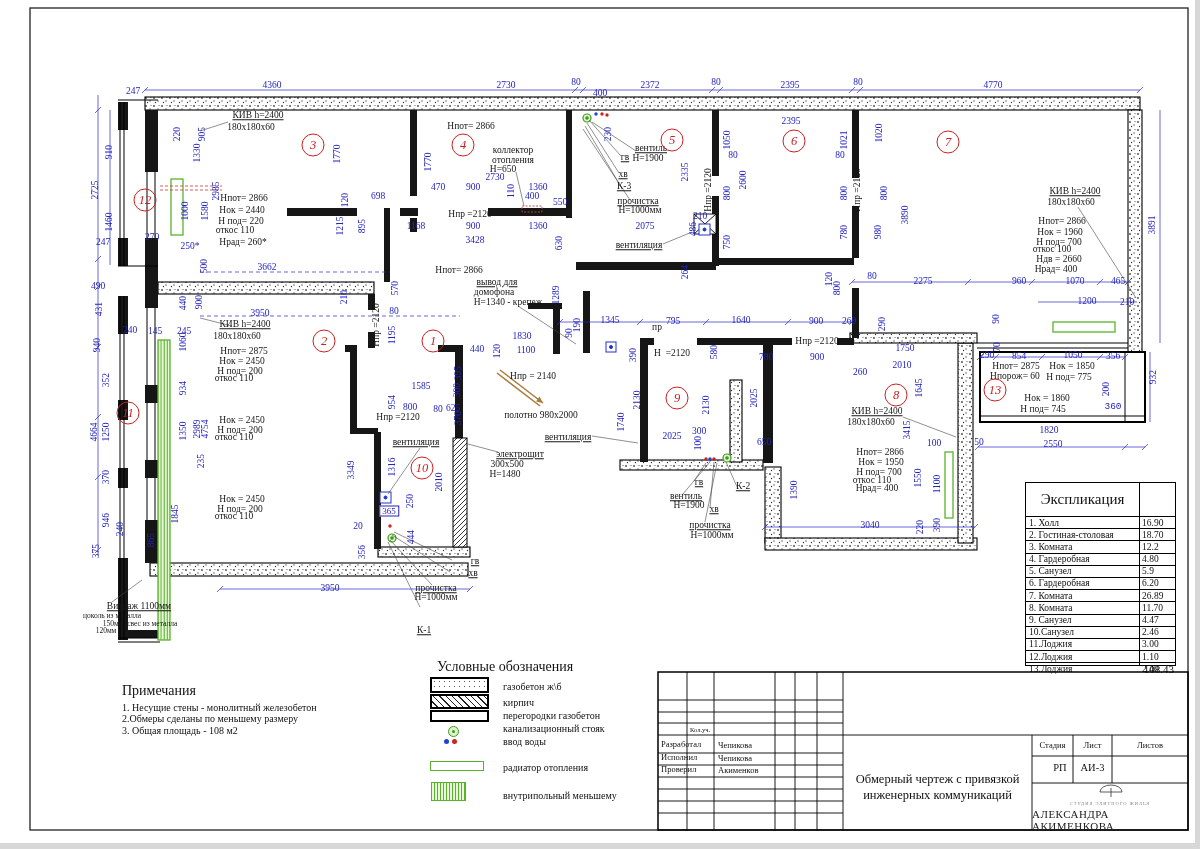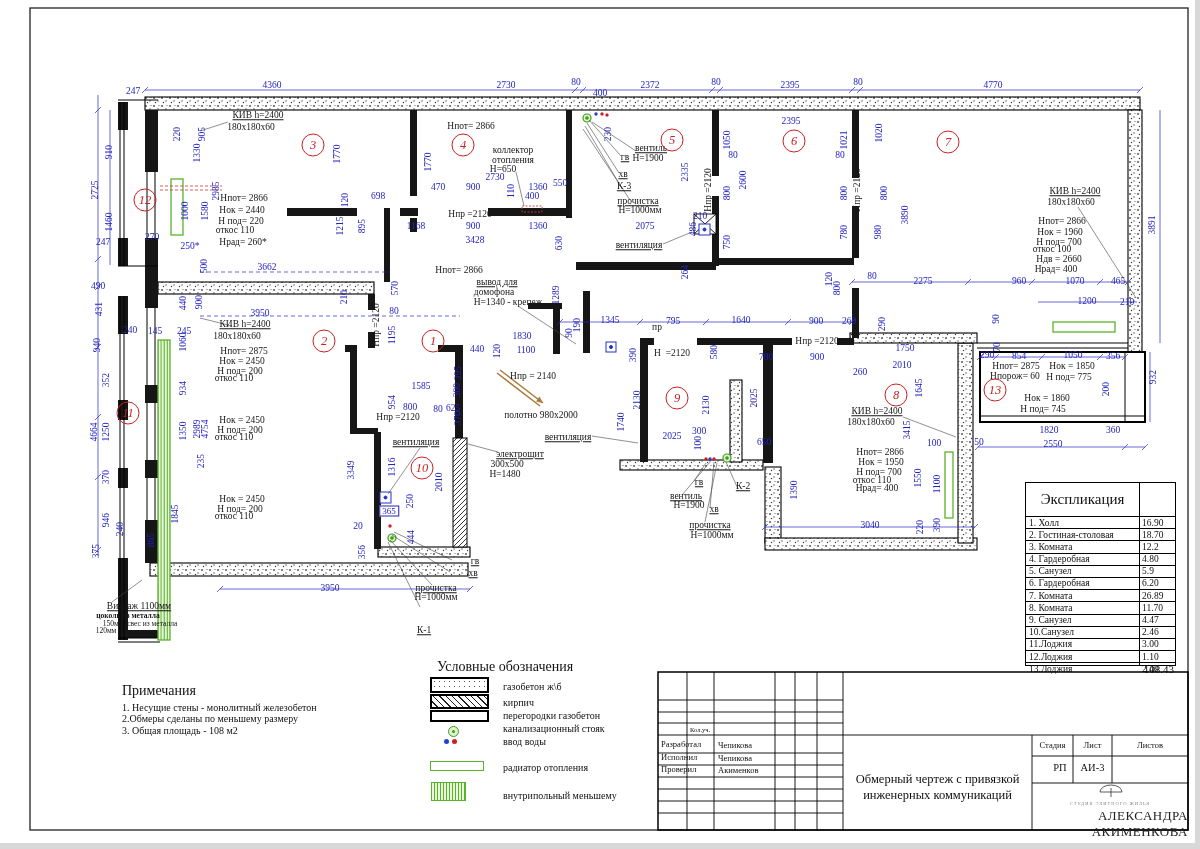--- a/index.html
+++ b/index.html
@@ -44,21 +44,21 @@
   .erow{position:relative;height:11.2px;border-top:0.8px solid #000;font-size:9.5px;color:#111;}
   .erow .nm{position:absolute;left:3px;top:0.5px;}
   .erow .ar{position:absolute;left:116px;top:0.5px;}
   .expl-total{position:absolute;font-size:11px;color:#111;}
   
   .tb-txt{position:absolute;font-size:8.5px;color:#111;white-space:nowrap;}
   .tb-big{position:absolute;font-size:12.5px;color:#111;text-align:center;}
   .tb-val{position:absolute;font-size:10.5px;color:#111;text-align:center;}
   .tb-tiny{position:absolute;font-size:6.5px;color:#111;}
   .studio-sm{position:absolute;font-size:4.5px;letter-spacing:1px;color:#888;text-align:center;}
-  .studio{position:absolute;font-size:13px;letter-spacing:0.5px;color:#222;text-align:right;}
+  .studio{position:absolute;font-size:11px;letter-spacing:0.5px;color:#222;text-align:left;}
 </style>
 </head>
 <body>
 
 <div id="sheet">
 
   <svg width="1200" height="849">
     <defs>
       <pattern id="pc" width="8" height="8" patternUnits="userSpaceOnUse">
         <rect width="8" height="8" fill="#fff"></rect>
@@ -324,21 +324,21 @@
       <div class="lbl a" style="left: 471px; top: 127px;">Нпот= 2866</div>
       <div class="lbl a" style="left: 513px; top: 151px;">коллектор</div>
       <div class="lbl a" style="left: 513px; top: 161px;">отопления</div>
       <div class="lbl a" style="left: 503px; top: 170px;">Н=650</div>
       <div class="lbl d" style="left: 495px; top: 178px;">2730</div>
       <div class="lbl d" style="left: 438px; top: 188px;">470</div>
       <div class="lbl d" style="left: 473px; top: 188px;">900</div>
       <div class="lbl d" style="left: 538px; top: 188px;">1360</div>
       <div class="lbl v" style="left: 512px; top: 191px;">110</div>
       <div class="lbl d" style="left: 532px; top: 197px;">400</div>
-      <div class="lbl d" style="left: 560px; top: 184px; text-align: center;">550</div>
+      <div class="lbl d" style="left: 560px; top: 203px; text-align: center;">550</div>
       <div class="lbl a" style="left: 470px; top: 215px;">Нпр =2120</div>
       <div class="lbl d" style="left: 416px; top: 227px;">1168</div>
       <div class="lbl d" style="left: 473px; top: 227px;">900</div>
       <div class="lbl d" style="left: 538px; top: 227px;">1360</div>
       <div class="lbl d" style="left: 475px; top: 241px;">3428</div>
       <div class="lbl v" style="left: 560px; top: 243px;">630</div>
       <div class="lbl v" style="left: 429px; top: 162px;">1770</div>
       <div class="lbl u" style="left: 651px; top: 149px;">вентиль</div>
       <div class="lbl a" style="left: 648px; top: 159px;">Н=1900</div>
       <div class="lbl u" style="left: 625px; top: 158px;">гв</div>
@@ -464,21 +464,21 @@
       <div class="lbl d" style="left: 1113px; top: 357px;">356</div>
       <div class="lbl a" style="left: 1016px; top: 367px;">Нпот= 2875</div>
       <div class="lbl a" style="left: 1015px; top: 377px;">Нпорож= 60</div>
       <div class="lbl a" style="left: 1072px; top: 367px;">Нок = 1850</div>
       <div class="lbl a" style="left: 1069px; top: 378px;">Н под= 775</div>
       <div class="lbl a" style="left: 1047px; top: 399px;">Нок = 1860</div>
       <div class="lbl a" style="left: 1043px; top: 410px;">Н под= 745</div>
       <div class="lbl v" style="left: 1107px; top: 389px;">200</div>
       <div class="lbl v" style="left: 1154px; top: 377px;">932</div>
       <div class="lbl d" style="left: 1049px; top: 431px;">1820</div>
-      <div class="lbl d" style="left: 1113px; top: 431px;">360</div>
+      <div class="lbl d" style="left: 1113px; top: 407px; font-family: Liberation Mono, monospace;">360</div>
       <div class="lbl d" style="left: 1053px; top: 445px;">2550</div>
       <div class="lbl v" style="left: 997px; top: 319px;">90</div>
       <div class="lbl v" style="left: 998px; top: 347px;">70</div>
       <div class="lbl d" style="left: 979px; top: 443px;">50</div>
       <div class="lbl u" style="left: 245px; top: 325px;">КИВ h=2400</div>
       <div class="lbl a" style="left: 237px; top: 337px;">180x180x60</div>
       <div class="lbl a" style="left: 244px; top: 352px;">Нпот= 2875</div>
       <div class="lbl a" style="left: 242px; top: 362px;">Нок = 2450</div>
       <div class="lbl a" style="left: 240px; top: 372px;">Н под= 200</div>
       <div class="lbl a" style="left: 234px; top: 379px;">откос 110</div>
@@ -512,21 +512,21 @@
       <div class="lbl v" style="left: 412px; top: 537px;">444</div>
       <div class="lbl d" style="left: 358px; top: 527px;">20</div>
       <div class="lbl v" style="left: 363px; top: 552px;">356</div>
       <div class="lbl v" style="left: 352px; top: 470px;">3349</div>
       <div class="lbl u" style="left: 475px; top: 562px;">гв</div>
       <div class="lbl u" style="left: 473px; top: 574px;">хв</div>
       <div class="lbl u" style="left: 436px; top: 589px;">прочистка</div>
       <div class="lbl a" style="left: 436px; top: 598px;">Н=1000мм</div>
       <div class="lbl u" style="left: 424px; top: 631px;">К-1</div>
       <div class="lbl u" style="left: 139px; top: 607px;">Витраж 1100мм</div>
-      <div class="lbl a8" style="left: 128px; top: 616px; font-weight: bold;">цоколь из металла</div>
+      <div class="lbl a8" style="left: 112px; top: 616px;">цоколь из металла</div>
       <div class="lbl a8" style="left: 140px; top: 624px;">150мм, свес из металла</div>
       <div class="lbl a8" style="left: 106px; top: 631px;">120мм</div>
       <div class="room" style="left: 433px; top: 341px;">1</div>
       <div class="room" style="left: 324px; top: 341px;">2</div>
       <div class="room" style="left: 313px; top: 145px;">3</div>
       <div class="room" style="left: 463px; top: 145px;">4</div>
       <div class="room" style="left: 672px; top: 140px;">5</div>
       <div class="room" style="left: 794px; top: 141px;">6</div>
       <div class="room" style="left: 948px; top: 142px;">7</div>
       <div class="room" style="left: 896px; top: 395px;">8</div>

